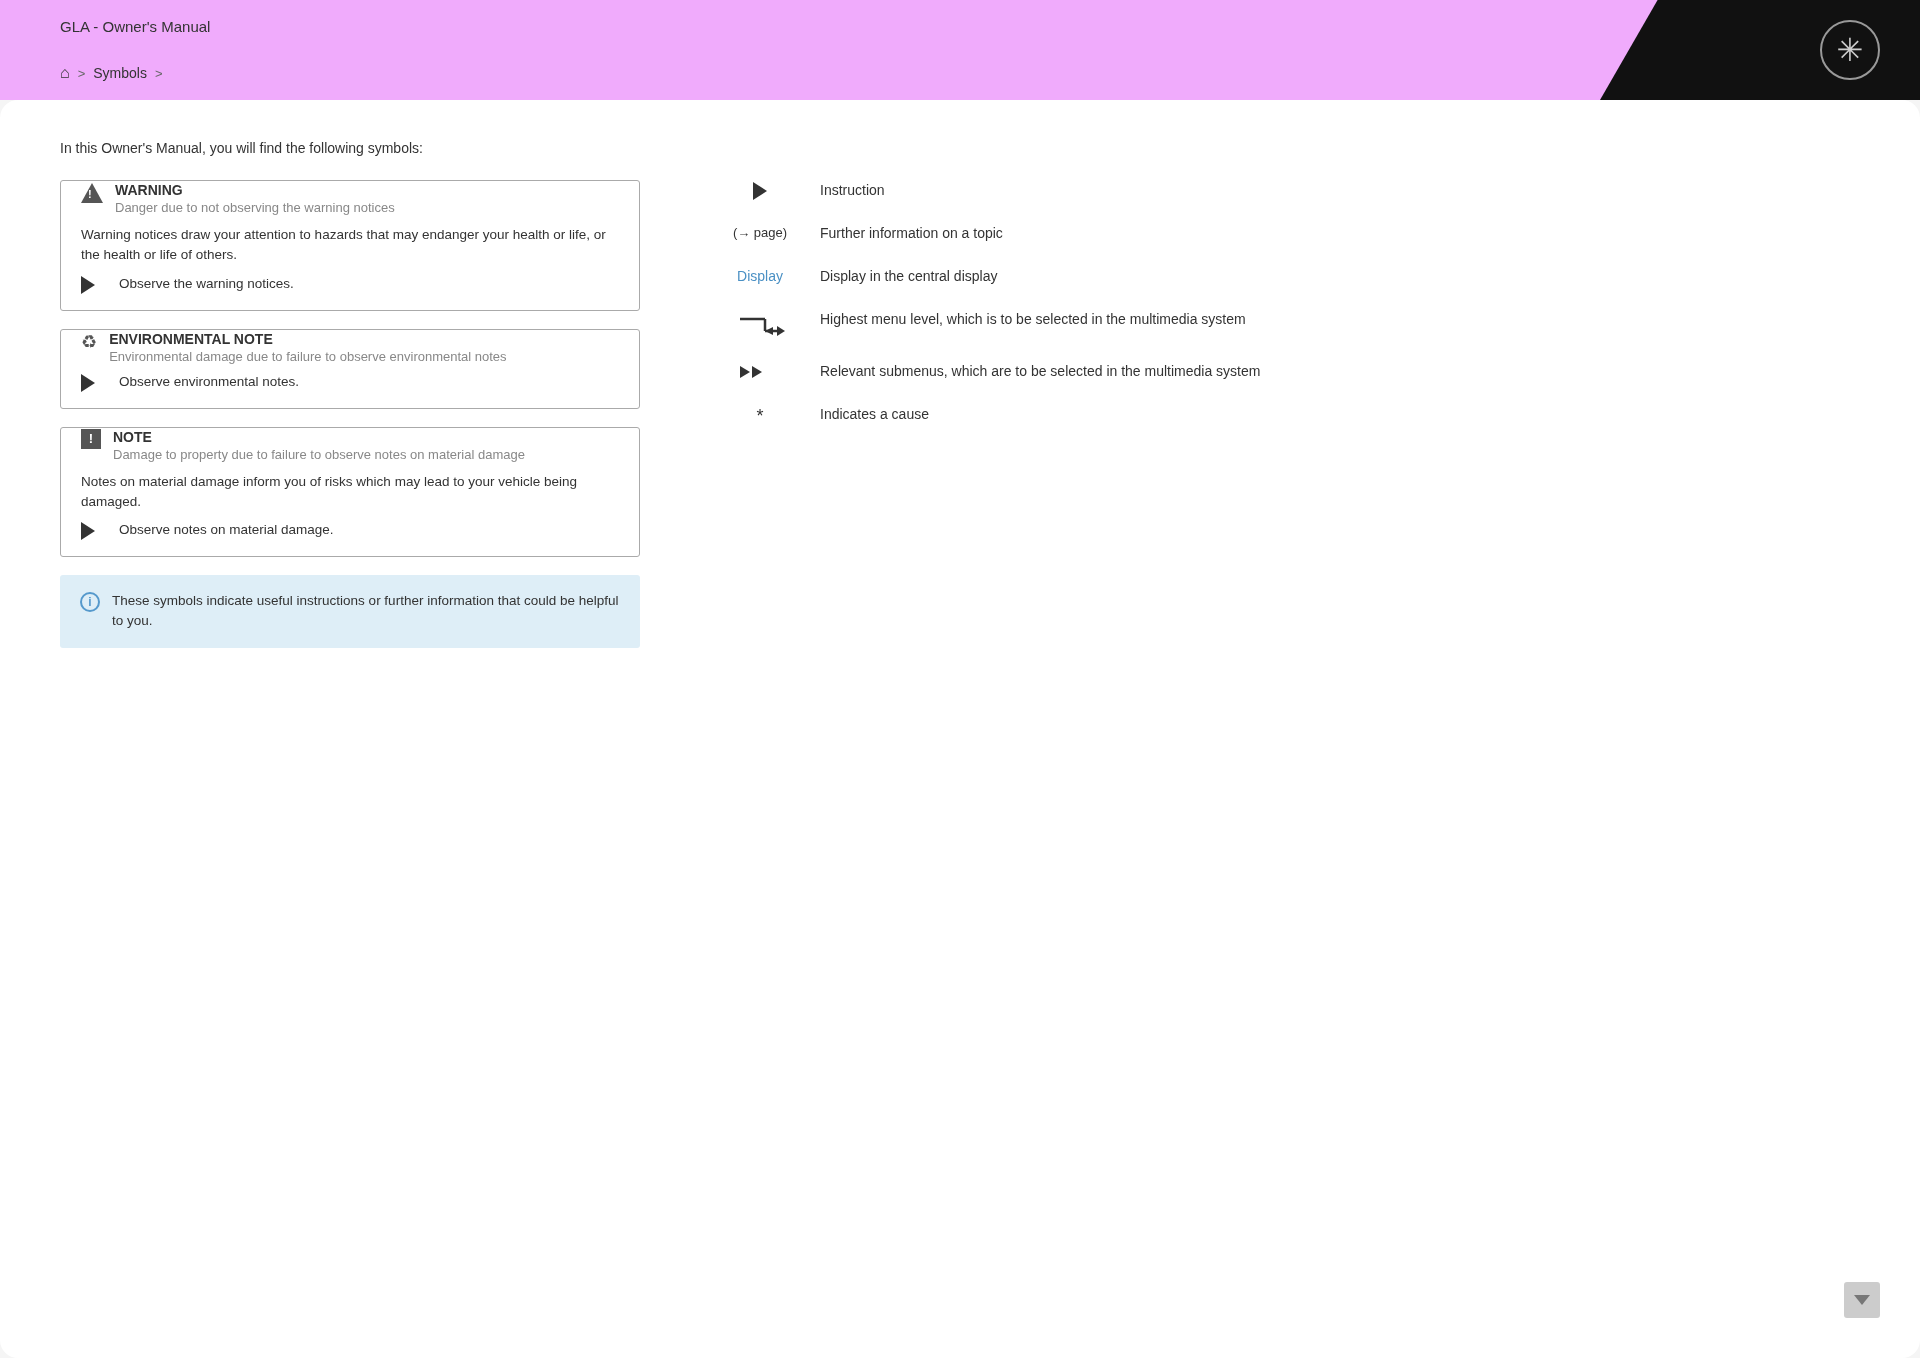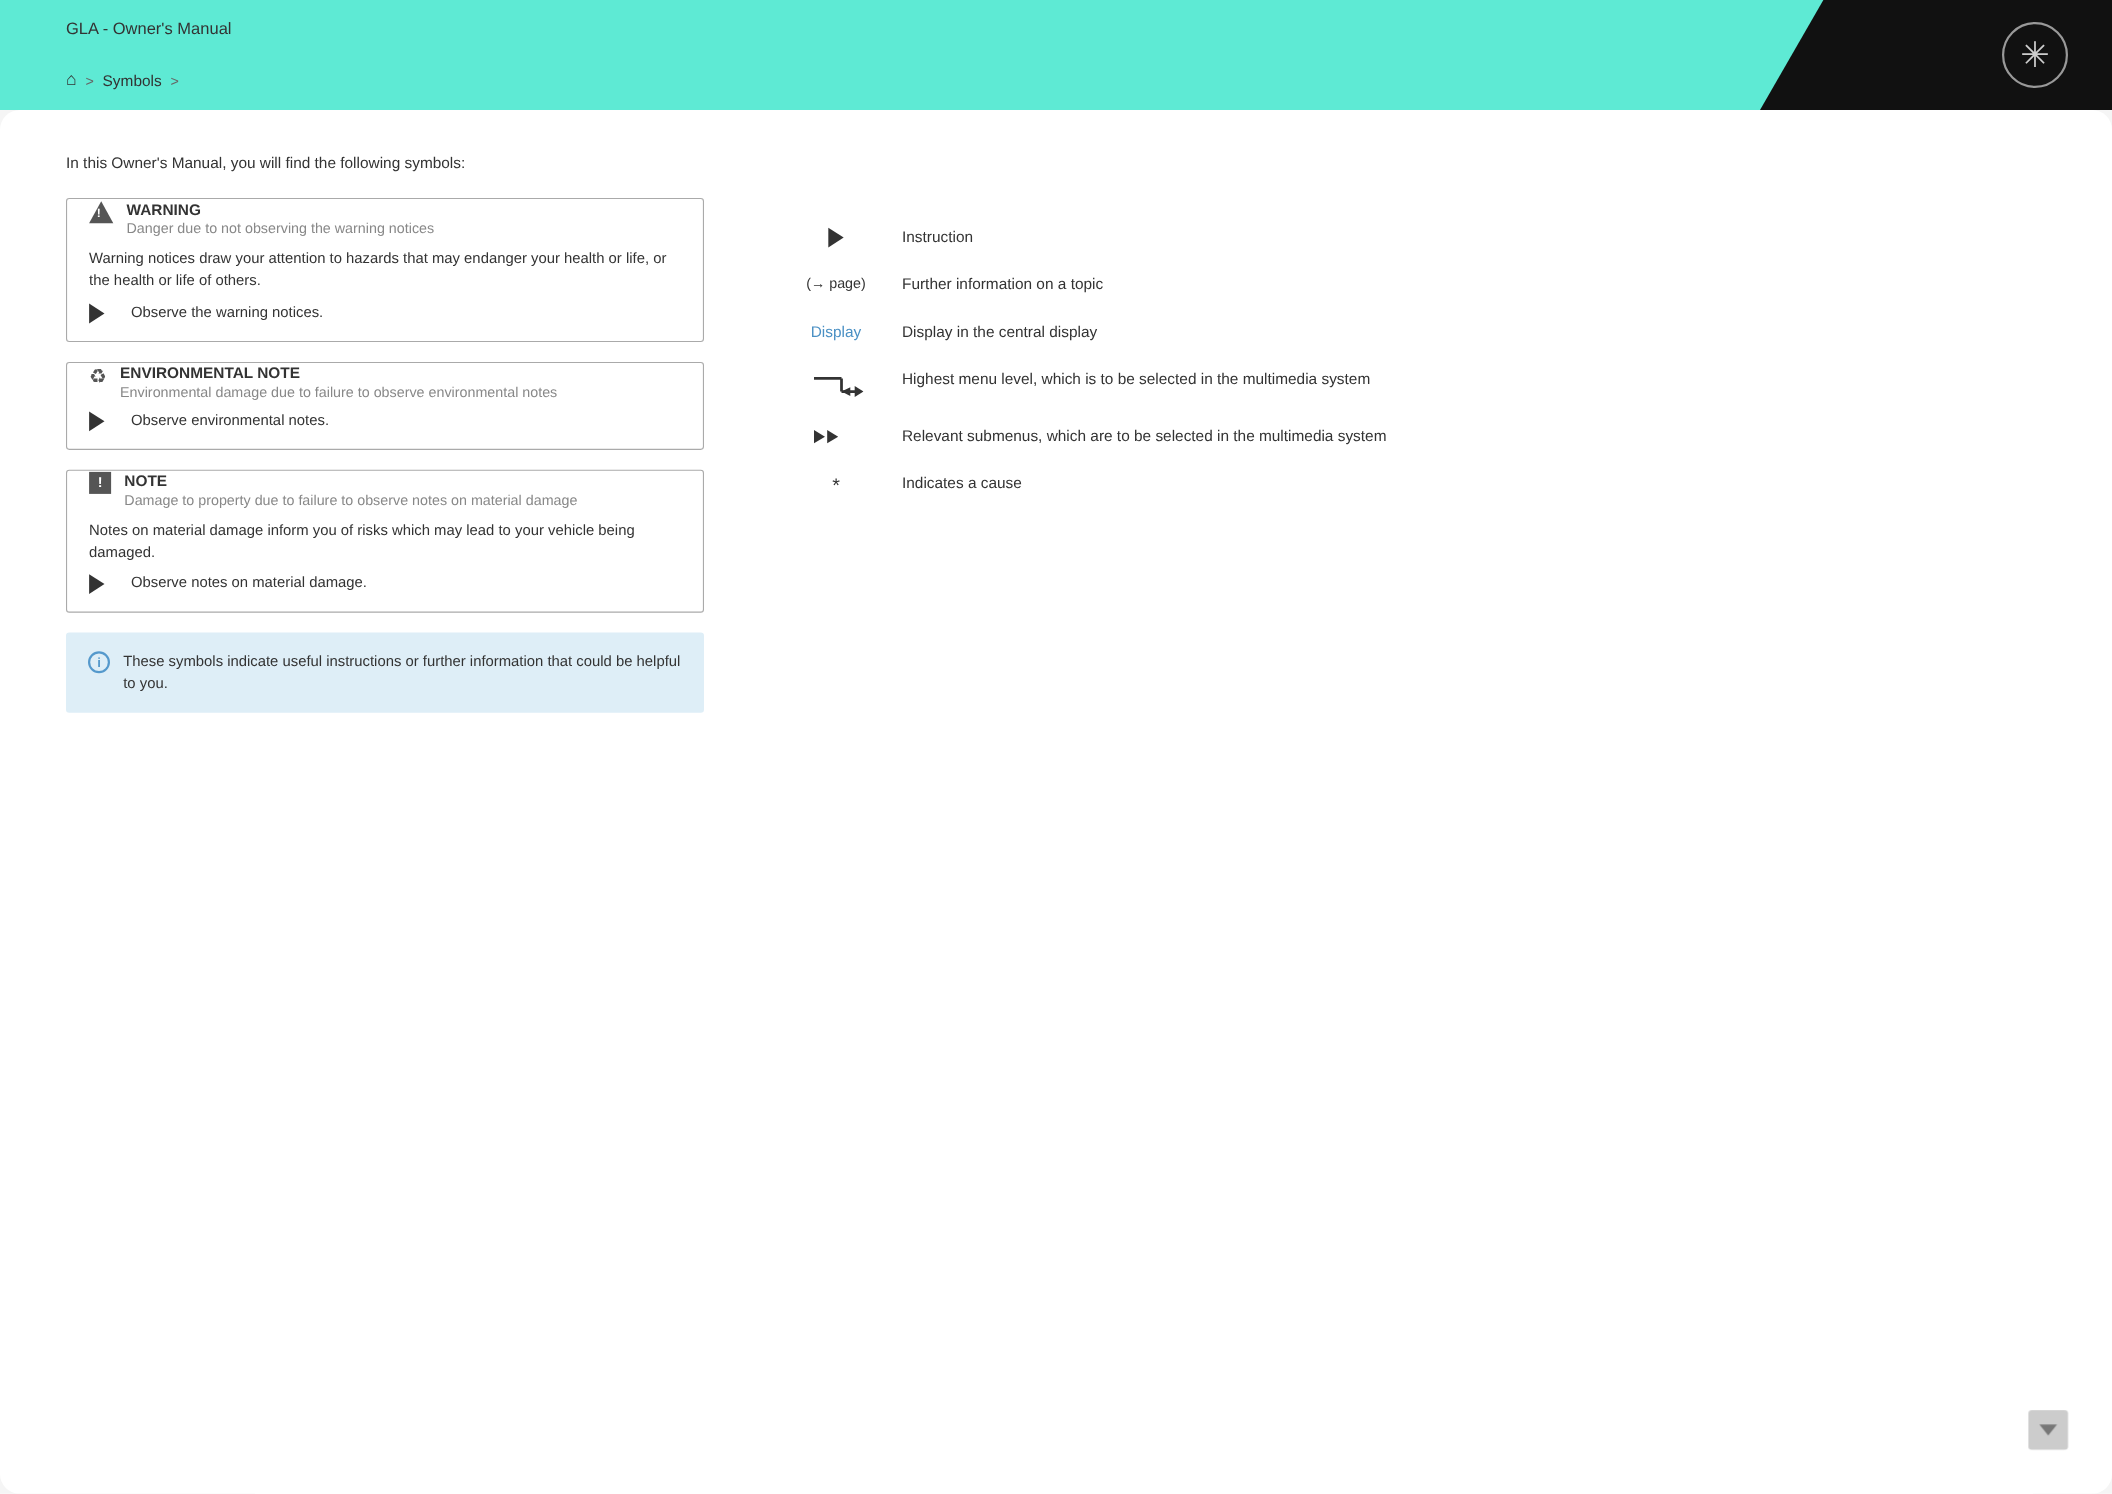--- a/index.html
+++ b/index.html
@@ -7,21 +7,21 @@
       font-family: Arial, Helvetica, sans-serif;
       font-size: 14px;
       background: #f5f5f5;
       color: #333;
       width: 1920px;
       min-height: 1358px;
     }
 
     
     .header {
-      background: #5eead4;
+      background: #f0abfc;
       height: 100px;
       display: flex;
       align-items: center;
       justify-content: space-between;
       padding: 0 0 0 60px;
       position: relative;
     }
     .header-title {
       font-size: 15px;
       color: #333;
@@ -96,21 +96,20 @@
     }
 
     .left-col {
       flex: 0 0 580px;
       max-width: 580px;
     }
 
     .right-col {
       flex: 1;
       padding-left: 20px;
-      margin-top: 25px;
     }
 
     
     .notice-box {
       border: 1.5px solid #aaa;
       border-radius: 3px;
       padding: 1px 20px 16px 20px;
       margin-bottom: 18px;
     }
 

